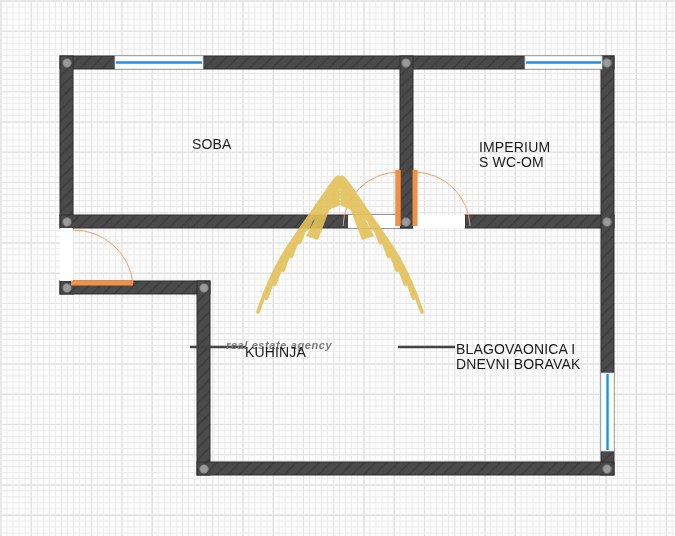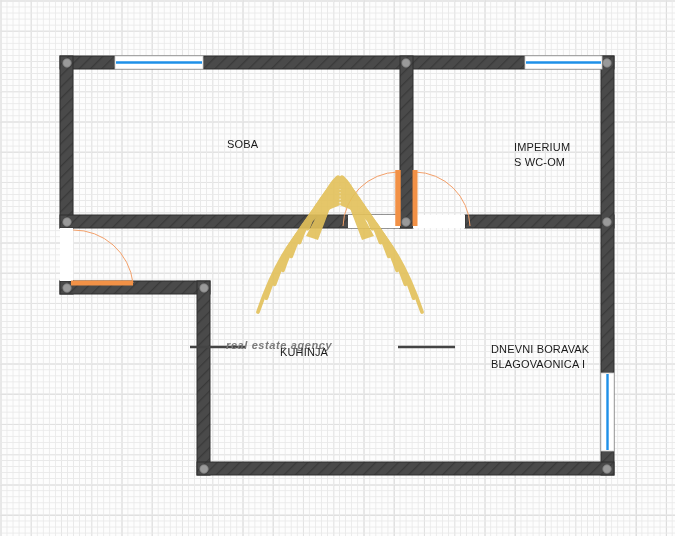--- a/index.html
+++ b/index.html
@@ -31,26 +31,25 @@
   .plan-svg {
     position: absolute;
     left: 0;
     top: 0;
     width: 675px;
     height: 536px;
   }
   .room-label {
     position: absolute;
     color: #1a1a1a;
-    font-size: 11px;
+    font-size: 14px;
     line-height: 15px;
     letter-spacing: 0.15px;
     white-space: pre;
     font-family: "Liberation Sans", sans-serif;
-    margin-left: 35px;
   }
   .watermark {
     position: absolute;
     left: 0;
     top: 0;
     width: 675px;
     height: 536px;
     pointer-events: none;
   }
   .wm-title {
@@ -169,16 +168,16 @@
           <path d="M 342 176 Q 358 206 374 236 L 362 240 Q 350 208 339 180 Z" fill="#e3c15a"></path>
         </g>
     </svg>
     <div class="wm-sub">real estate agency</div>
   </div>
 
   <div id="room-labels">
       <div class="room-label" style="left: 192px; top: 137px;"><div>SOBA</div></div>
       <div class="room-label" style="left: 479px; top: 140px;"><div>IMPERIUM</div><div>S WC-OM</div></div>
       <div class="room-label" style="left: 245px; top: 345px;"><div>KUHINJA</div></div>
-      <div class="room-label" style="left: 456px; top: 342px;"><div>DNEVNI BORAVAK</div><div>BLAGOVAONICA I</div></div>
+      <div class="room-label" style="left: 456px; top: 342px;"><div>BLAGOVAONICA I</div><div>DNEVNI BORAVAK</div></div>
     </div>
 
 </div>
 
 </body></html>

